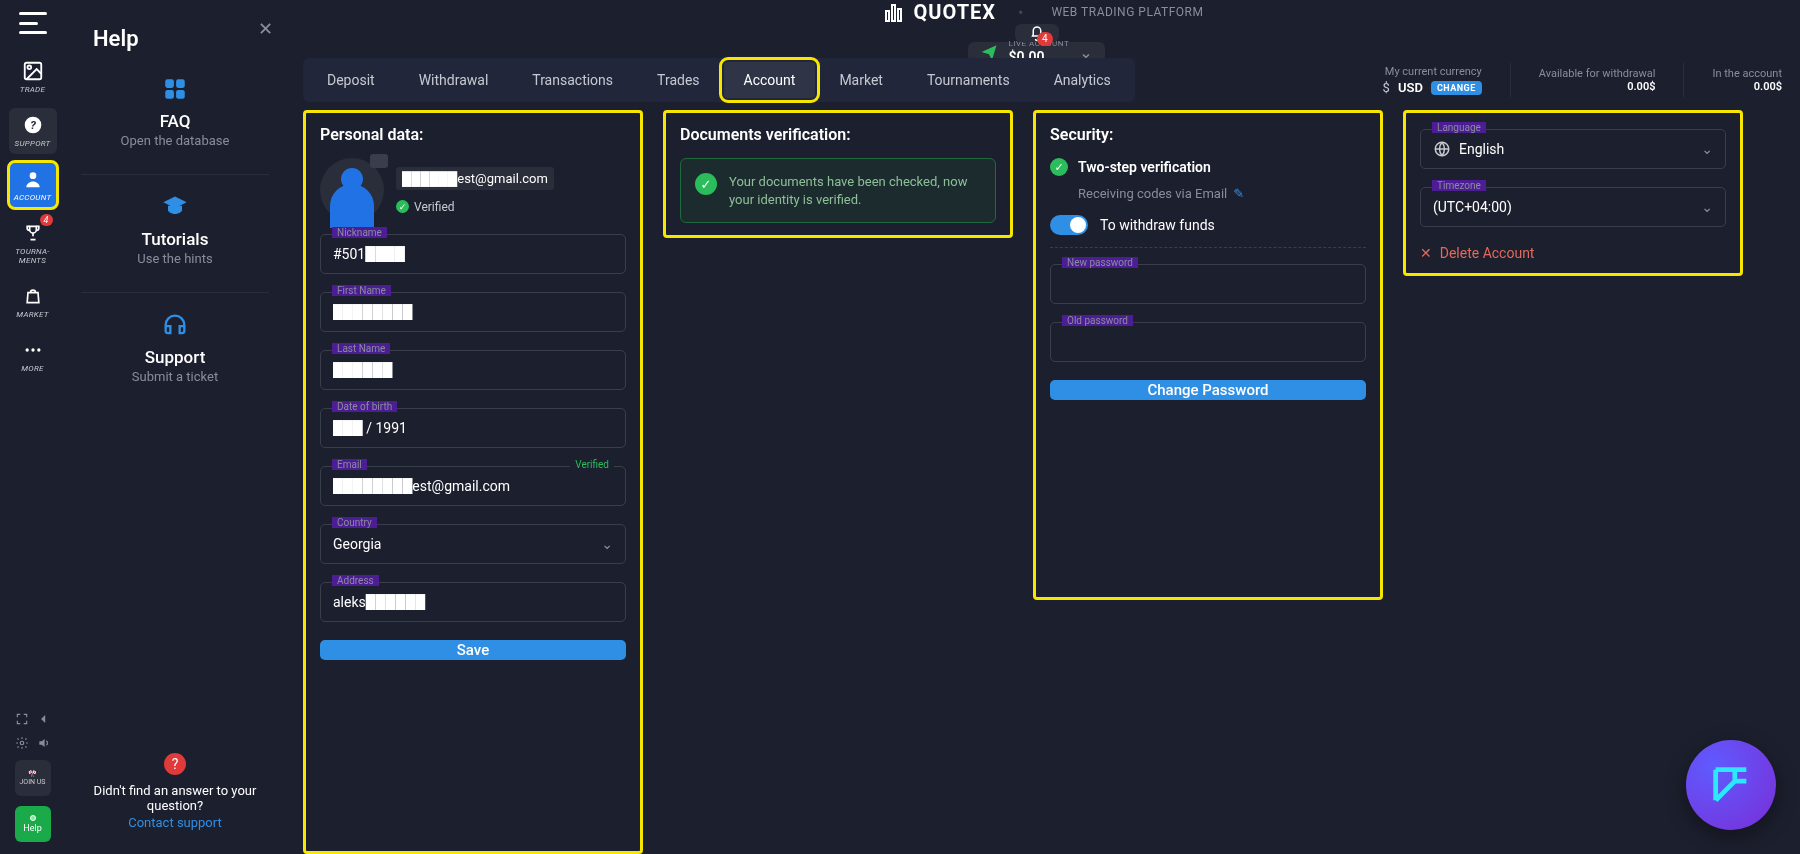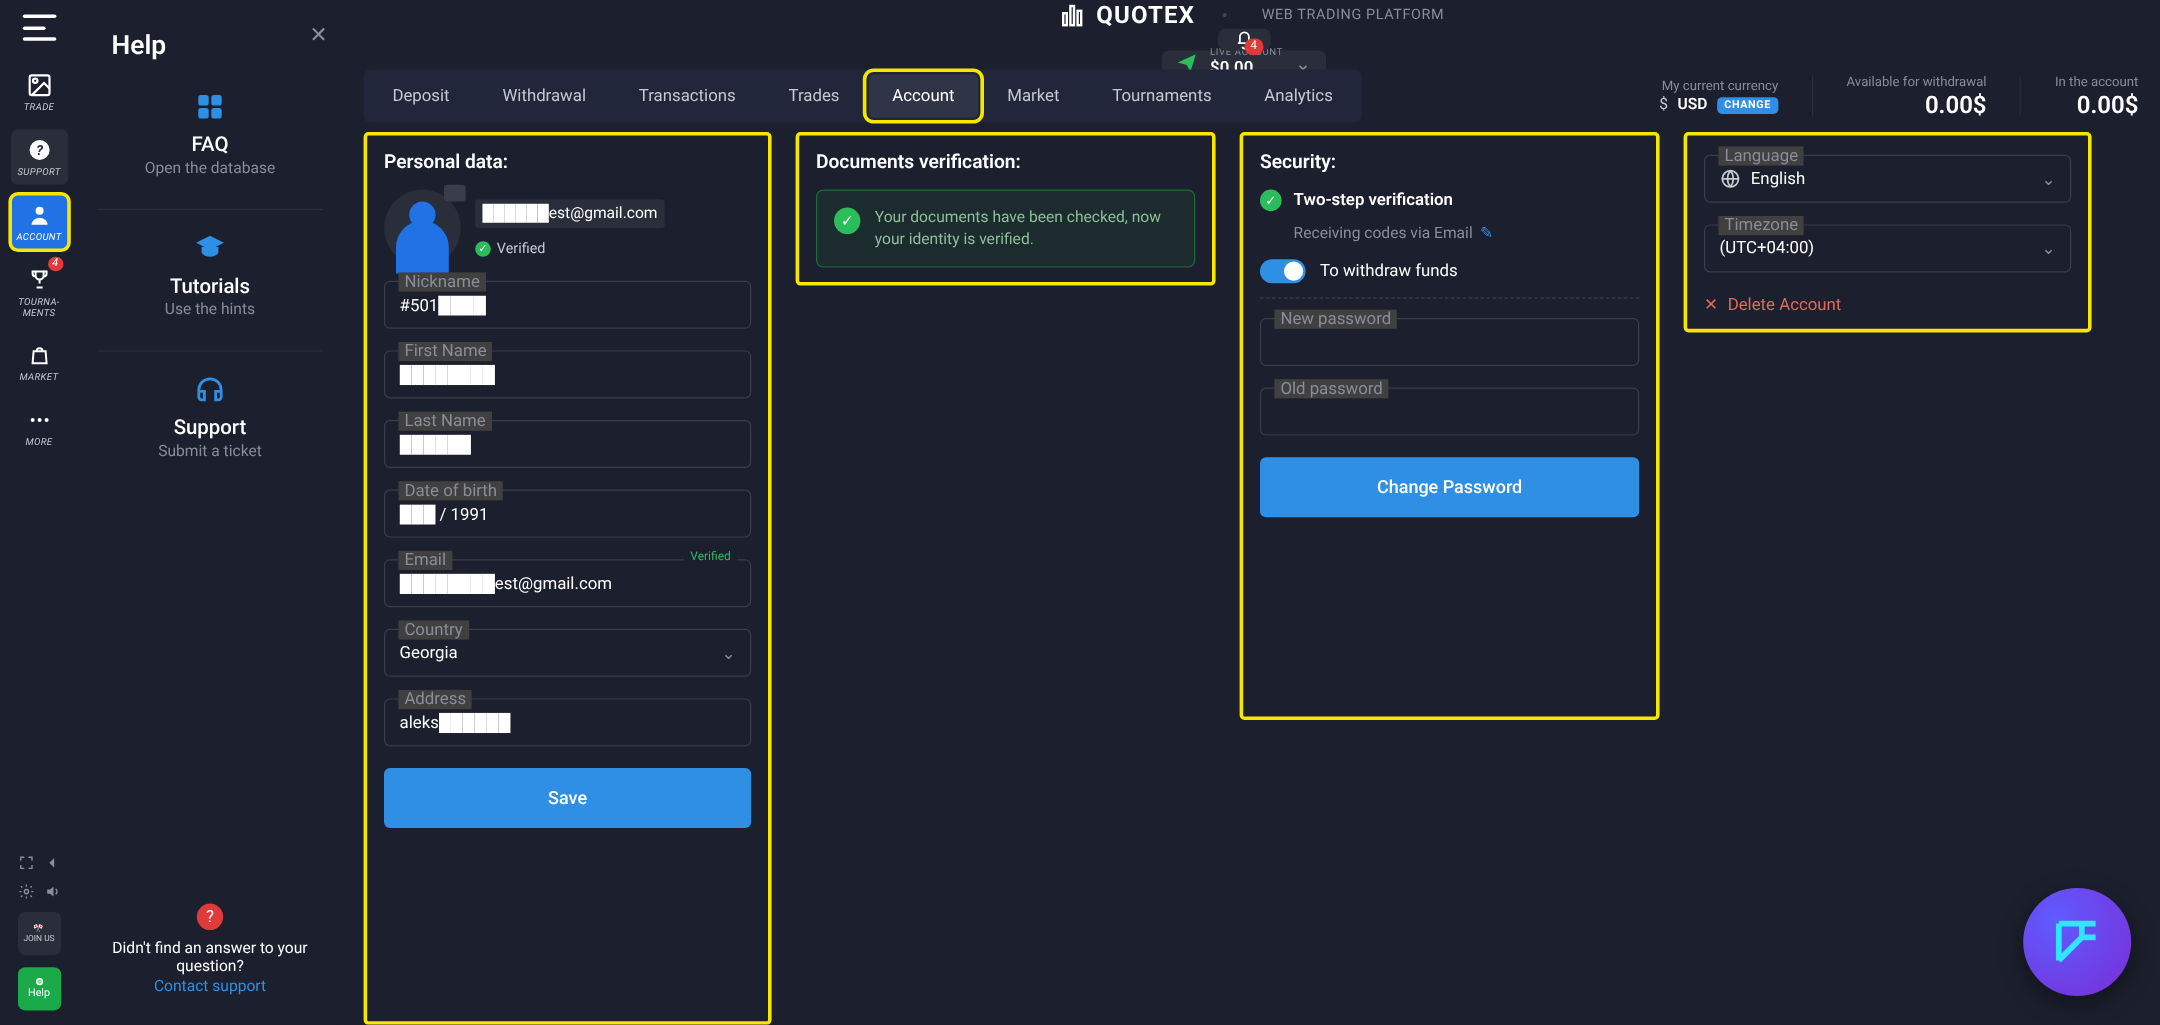--- a/index.html
+++ b/index.html
@@ -58,21 +58,21 @@
   
   .tabrow { display:flex; align-items:center; padding:0 18px; height:48px; }
   .tabs-wrap { background:#22263a; border-radius:6px; display:flex; padding:4px; gap:4px; }
   .tab { padding:10px 20px; font-size:14px; color:#c7c9d1; border-radius:4px; cursor:pointer; }
   .tab.active { background:#2f3447; color:#fff; }
   .tab.yellow-ring { outline:3px solid #f6e600; outline-offset:2px; }
   .tabrow-spacer{flex:1;}
   .metrics { display:flex; align-items:center; gap:28px; }
   .metric { text-align:right; }
   .metric .m-label { font-size:11px; color:#8a8d99; }
-  .metric .m-value { font-size:20px; font-weight:600; }
+  .metric .m-value { font-size:11px; font-weight:600; }
   .currency-row { display:flex; align-items:center; gap:8px; justify-content:flex-end; margin-top:2px;}
   .currency-row .sym{font-size:13px;color:#c7c9d1;}
   .currency-row .code{font-size:13px;color:#fff;font-weight:600;}
   .chg-btn { background:#2f8fe5; color:#fff; font-size:9px; font-weight:700; border:none; border-radius:4px; padding:2px 6px; cursor:pointer; letter-spacing:.5px;}
   .vline { width:1px; height:34px; background:#2a2d3a; }
   
   .content { position:absolute; top:110px; left:0; right:0; bottom:0; padding:0 18px; display:flex; gap:20px; }
   .card { border-radius:4px; position:relative; }
   .yellow-box { border:3px solid #f6e600; padding:12px 14px; }
   .col1 { width:340px; }
@@ -83,26 +83,26 @@
   
   .avatar-row { display:flex; align-items:center; gap:12px; margin-bottom:12px; }
   .avatar { width:64px; height:64px; border-radius:50%; background:#2a2d3a; display:flex; align-items:flex-end; justify-content:center; position:relative;}
   .avatar .person{ width:44px;height:44px; border-radius:50% 50% 0 0; background:#2172e5; position:relative; top:6px;}
   .avatar .head{ position:absolute; top:10px; width:22px;height:22px;border-radius:50%;background:#2172e5;}
   .avatar .cam{ position:absolute; top:-4px; right:-4px; width:18px;height:14px;border-radius:3px;background:#3a3d4a;}
   .name-col .email-blur { background:#2a2d3a; border-radius:3px; padding:4px 6px; font-size:13px; filter:blur(0); }
   .name-col .verified { display:flex; align-items:center; gap:5px; font-size:12px; color:#c7c9d1; margin-top:10px;}
   .vchk{ width:13px;height:13px;border-radius:50%;background:#2bbd5b;display:inline-flex;align-items:center;justify-content:center;color:#fff;font-size:9px;}
   .field { position:relative; margin-bottom:18px; }
-  .field .flabel { position:absolute; top:-7px; left:12px; background:#404040; padding:0 5px; font-size:14px; color:#8a8d99; }
+  .field .flabel { position:absolute; top:-7px; left:12px; background:#4c1d95; padding:0 5px; font-size:10px; color:#8a8d99; }
   .field .fright { position:absolute; top:-7px; right:12px; background:#1c1f2d; padding:0 5px; font-size:10px; color:#2bbd5b; }
   .field input, .field .select { width:100%; height:40px; background:transparent; border:1px solid #3a3d4a; border-radius:5px; color:#fff; font-size:14px; padding:12px 12px; outline:none; }
   .field .select { display:flex; align-items:center; justify-content:space-between; cursor:pointer; }
   .field .select .chev{color:#8a8d99;}
-  .btn-blue { width:100%; height:50px; background:#2f8fe5; border:none; border-radius:5px; color:#fff; font-size:15px; font-weight:500; cursor:pointer; }
+  .btn-blue { width:100%; height:20px; background:#2f8fe5; border:none; border-radius:5px; color:#fff; font-size:15px; font-weight:500; cursor:pointer; }
   
   .doc-banner { border:1px solid #1f6a3a; background:rgba(30,140,60,.12); border-radius:6px; padding:14px; display:flex; gap:12px; }
   .doc-banner .okc{ width:22px;height:22px;border-radius:50%;background:#2bbd5b;display:flex;align-items:center;justify-content:center;color:#fff;font-size:13px;flex-shrink:0;}
   .doc-banner .txt{ font-size:13px; color:#8fbf9a; line-height:1.35;}
   
   .sec-row { display:flex; align-items:center; gap:10px; font-size:14px; margin-bottom:10px;}
   .sec-row .okc{ width:18px;height:18px;border-radius:50%;background:#2bbd5b;display:flex;align-items:center;justify-content:center;color:#fff;font-size:11px;}
   .sec-sub { font-size:13px; color:#8a8d99; margin:0 0 14px 28px; display:flex; align-items:center; gap:6px;}
   .edit-ic{color:#2f8fe5;cursor:pointer;}
   .toggle-row { display:flex; align-items:center; gap:12px; font-size:14px; margin-bottom:12px;}

